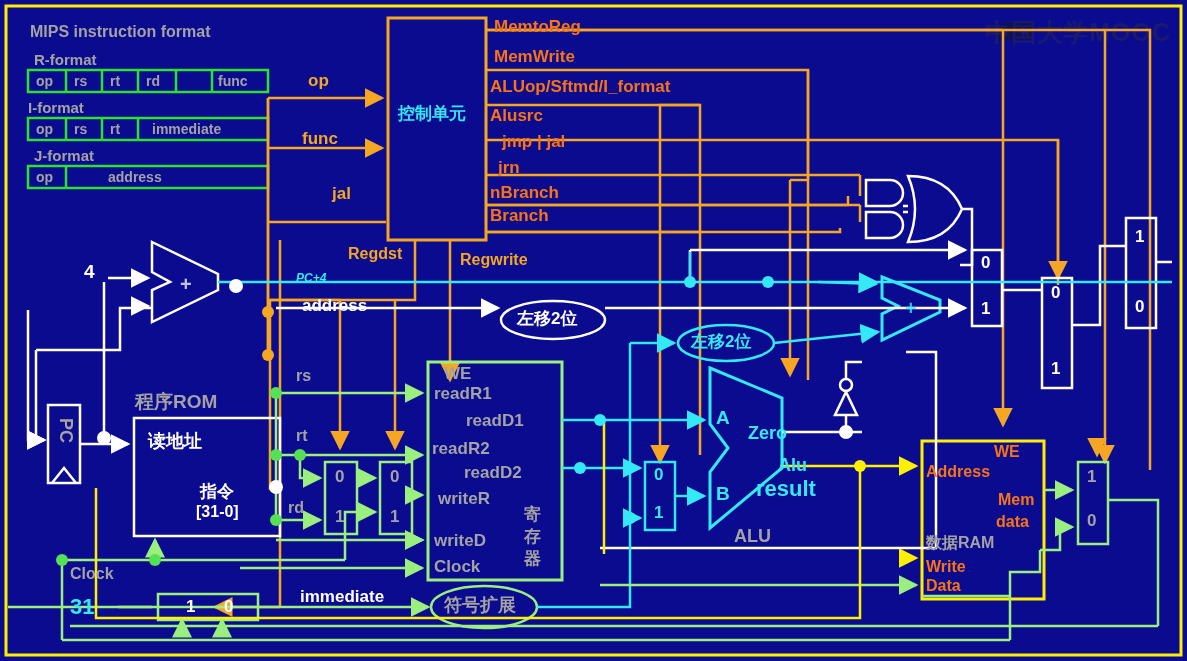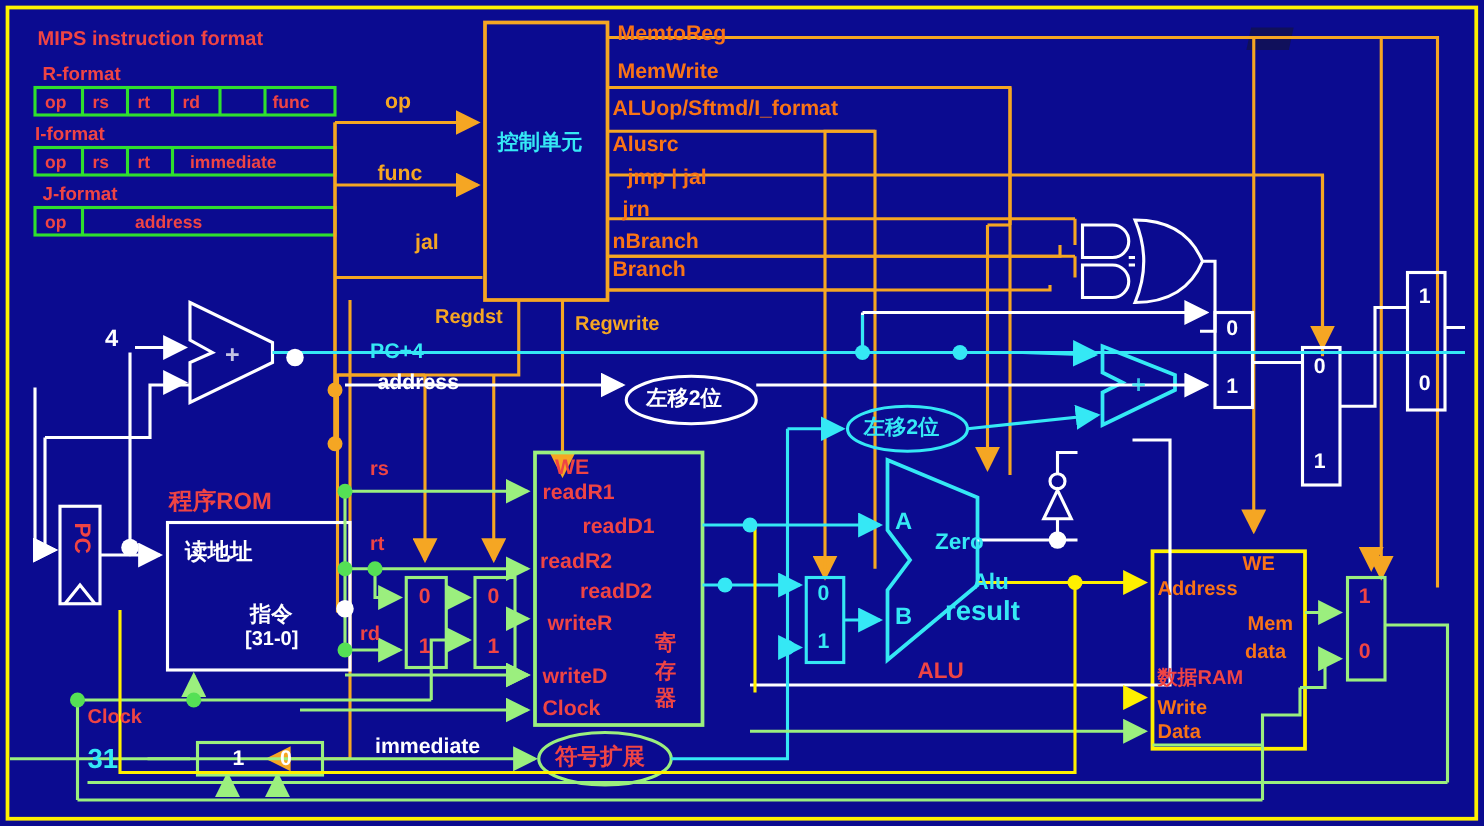--- a/index.html
+++ b/index.html
@@ -1,36 +1,37 @@
 <!DOCTYPE html>
 <html><head>
 <meta charset="utf-8">
 <style>
   html,body{margin:0;padding:0;background:#0a0a8c;}
   body{width:1187px;height:661px;overflow:hidden;
        font-family:"Liberation Sans","DejaVu Sans",sans-serif;}
   #stage{position:relative;width:1187px;height:661px;background:#0B0B90;overflow:hidden;}
   #svgroot{position:absolute;left:0;top:0;}
   .lbl{position:absolute;font-weight:bold;white-space:nowrap;line-height:1;}
-  .green{color:#ef4444;}
+  .green{color:#a3a3a3;}
   .yellowo{color:#F5A623;}
   .yel{color:#f97316;}
   .white{color:#FFFFFF;}
   .cyan{color:#35E8F5;}
   .moocwm{position:absolute;right:16px;top:16px;color:#1b1b6e;font-size:25px;font-weight:bold;
           letter-spacing:1px;opacity:.95;}
   .moocbar{position:absolute;right:154px;top:22px;width:34px;height:18px;background:#111155;
            transform:skewX(-12deg);opacity:.9;}
 </style>
 </head>
 <body>
 
 <div id="stage">
 
   <div class="moocbar"></div>
+  <div class="moocwm">中国大学MOOC</div>
 
   <svg id="svgroot" width="1187" height="661">
     <defs>
       <marker id="aW" markerWidth="8" markerHeight="8" refX="7" refY="4" orient="auto">
         <path d="M0,0 L8,4 L0,8 z" fill="#FFFFFF"></path>
         </marker>
       <marker id="aC" markerWidth="8" markerHeight="8" refX="7" refY="4" orient="auto">
         <path d="M0,0 L8,4 L0,8 z" fill="#35E8F5"></path>
         </marker>
       <marker id="aG" markerWidth="8" markerHeight="8" refX="7" refY="4" orient="auto">
@@ -380,21 +381,21 @@
   <div class="lbl yel" style="left:490px;top:107px;font-size:17px;">Alusrc</div>
   <div class="lbl yel" style="left:490px;top:133px;font-size:17px;margin-left:12px;">jmp | jal</div>
   <div class="lbl yel" style="left:498px;top:159px;font-size:17px;">jrn</div>
   <div class="lbl yel" style="left:490px;top:184px;font-size:17px;">nBranch</div>
   <div class="lbl yel" style="left:490px;top:207px;font-size:17px;">Branch</div>
 
   <div class="lbl yellowo" style="left:348px;top:246px;font-size:16px;">Regdst</div>
   <div class="lbl yellowo" style="left:460px;top:252px;font-size:16px;">Regwrite</div>
 
   <div class="lbl white" style="left:84px;top:262px;font-size:19px;">4</div>
-  <div class="lbl cyan" style="left:296px;top:272px;font-size:17px;">PC+4</div>
+  <div class="lbl cyan" style="left:296px;top:272px;font-size:12px;font-style:italic;">PC+4</div>
   <div class="lbl white" style="left:302px;top:297px;font-size:17px;">address</div>
   <div class="lbl green" style="left:296px;top:368px;font-size:16px;">rs</div>
   <div class="lbl green" style="left:296px;top:428px;font-size:16px;">rt</div>
   <div class="lbl green" style="left:288px;top:500px;font-size:16px;">rd</div>
   <div class="lbl white" style="left:300px;top:588px;font-size:17px;">immediate</div>
   <div class="lbl green" style="left:70px;top:566px;font-size:16px;">Clock</div>
   <div class="lbl cyan" style="left:70px;top:596px;font-size:22px;">31</div>
 
   <div class="lbl green" style="left:55px;top:418px;font-size:18px;line-height:1.1;"><span style="writing-mode:vertical-rl;">PC</span></div>
   <div class="lbl green" style="left:135px;top:392px;font-size:19px;">程序ROM</div>

